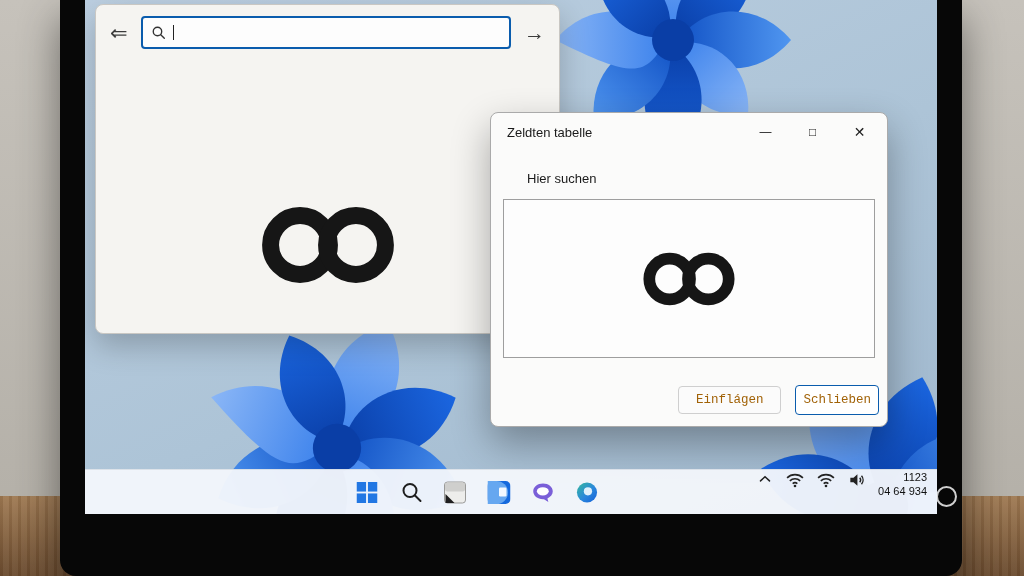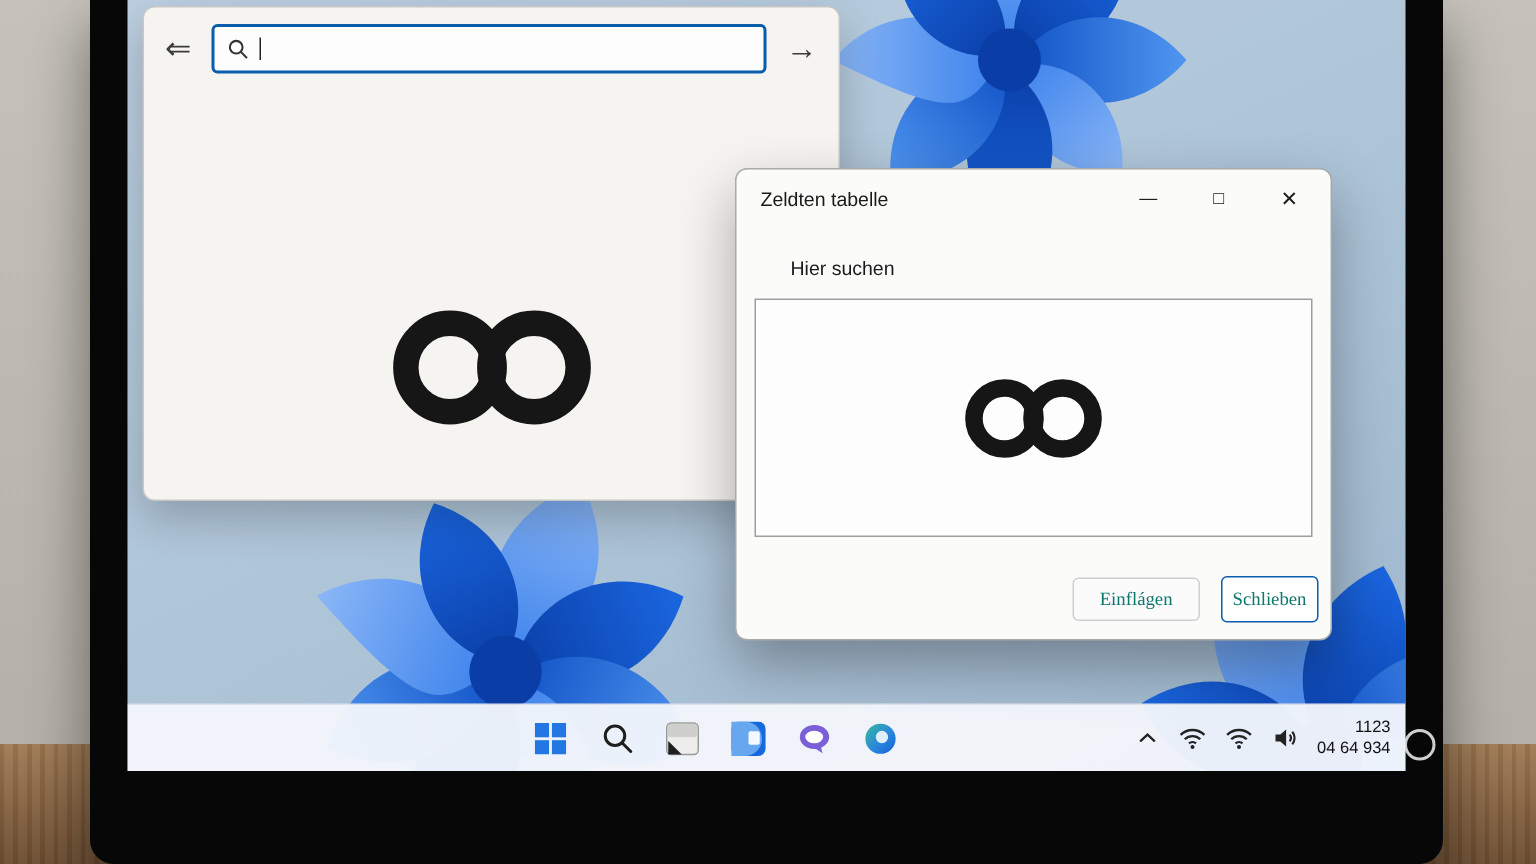--- a/index.html
+++ b/index.html
@@ -41,31 +41,31 @@
   .dlg-titlebar{display:flex;align-items:center;height:38px;}
   .dlg-title{margin-left:16px;font-size:13px;color:#1a1a1a;}
   .dlg-controls{margin-left:auto;display:flex;height:100%;padding-right:4px;}
   .dlg-ctl{width:47px;height:100%;display:grid;place-items:center;font-size:12px;color:#1c1c1c;cursor:default;}
   .dlg-ctl.close{font-size:14px;}
   .dlg-label{position:absolute;left:16px;top:58px;font-size:13px;color:#1a1a1a;margin-left:20px;}
   .dlg-box{position:absolute;left:12px;top:86px;width:370px;height:157px;
     background:#fdfdfd;border:1px solid #9e9e9e;}
   .infinity-small{position:absolute;left:50%;top:50%;transform:translate(-50%,-50%);width:112px;}
   .dlg-footer{position:absolute;right:8px;bottom:11px;display:flex;gap:14px;align-items:center;}
-  .btn{font-family:Liberation Serif, serif;font-size:12.5px;color:#0f766e;border-radius:4px;cursor:default;}
+  .btn{font-family:Liberation Mono, monospace;font-size:12.5px;color:#a16207;border-radius:4px;cursor:default;}
   .btn-secondary{padding:6px 17px;background:#fbfbfb;border:1px solid #cfcfcf;}
   .btn-primary{padding:7px 7px;background:#ffffff;border:1.6px solid #0a5cad;}
 
   
   .taskbar{position:absolute;left:0;right:0;bottom:0;height:44px;z-index:4;
     background:rgba(242,246,251,.96);border-top:1px solid rgba(110,125,140,.15);}
   .tb-center{position:absolute;left:50%;top:0;height:100%;transform:translateX(calc(-50% - 34px));
     display:flex;align-items:center;gap:17px;}
   .tb-icon{width:27px;height:27px;display:grid;place-items:center;border-radius:5px;}
-  .tb-tray{position:absolute;right:10px;top:0;height:100%;display:flex;align-items:center;gap:11px;}
+  .tb-tray{position:absolute;right:10px;top:0;height:100%;display:flex;align-items:flex-start;gap:11px;}
   .tray-icon{display:grid;place-items:center;}
   .clock{text-align:right;font-size:11px;line-height:1.3;color:#111;white-space:nowrap;}
 </style>
 </head>
 <body>
 
 <div class="photo">
   <div class="desk"></div>
 
   <div class="laptop">

